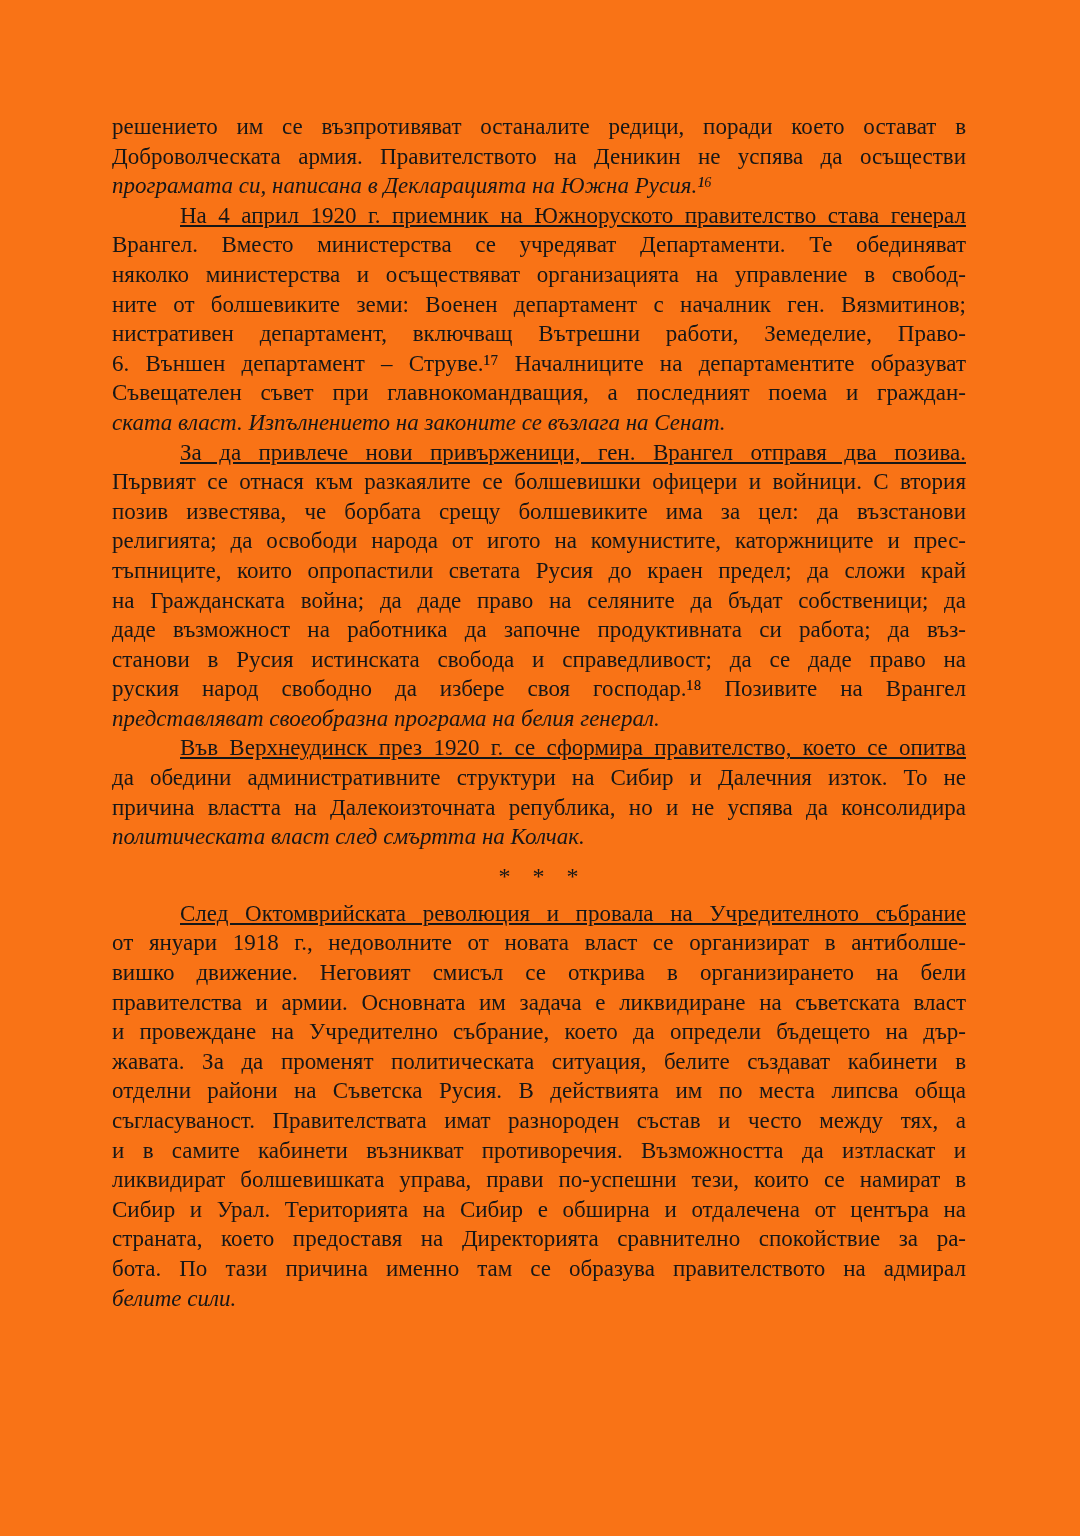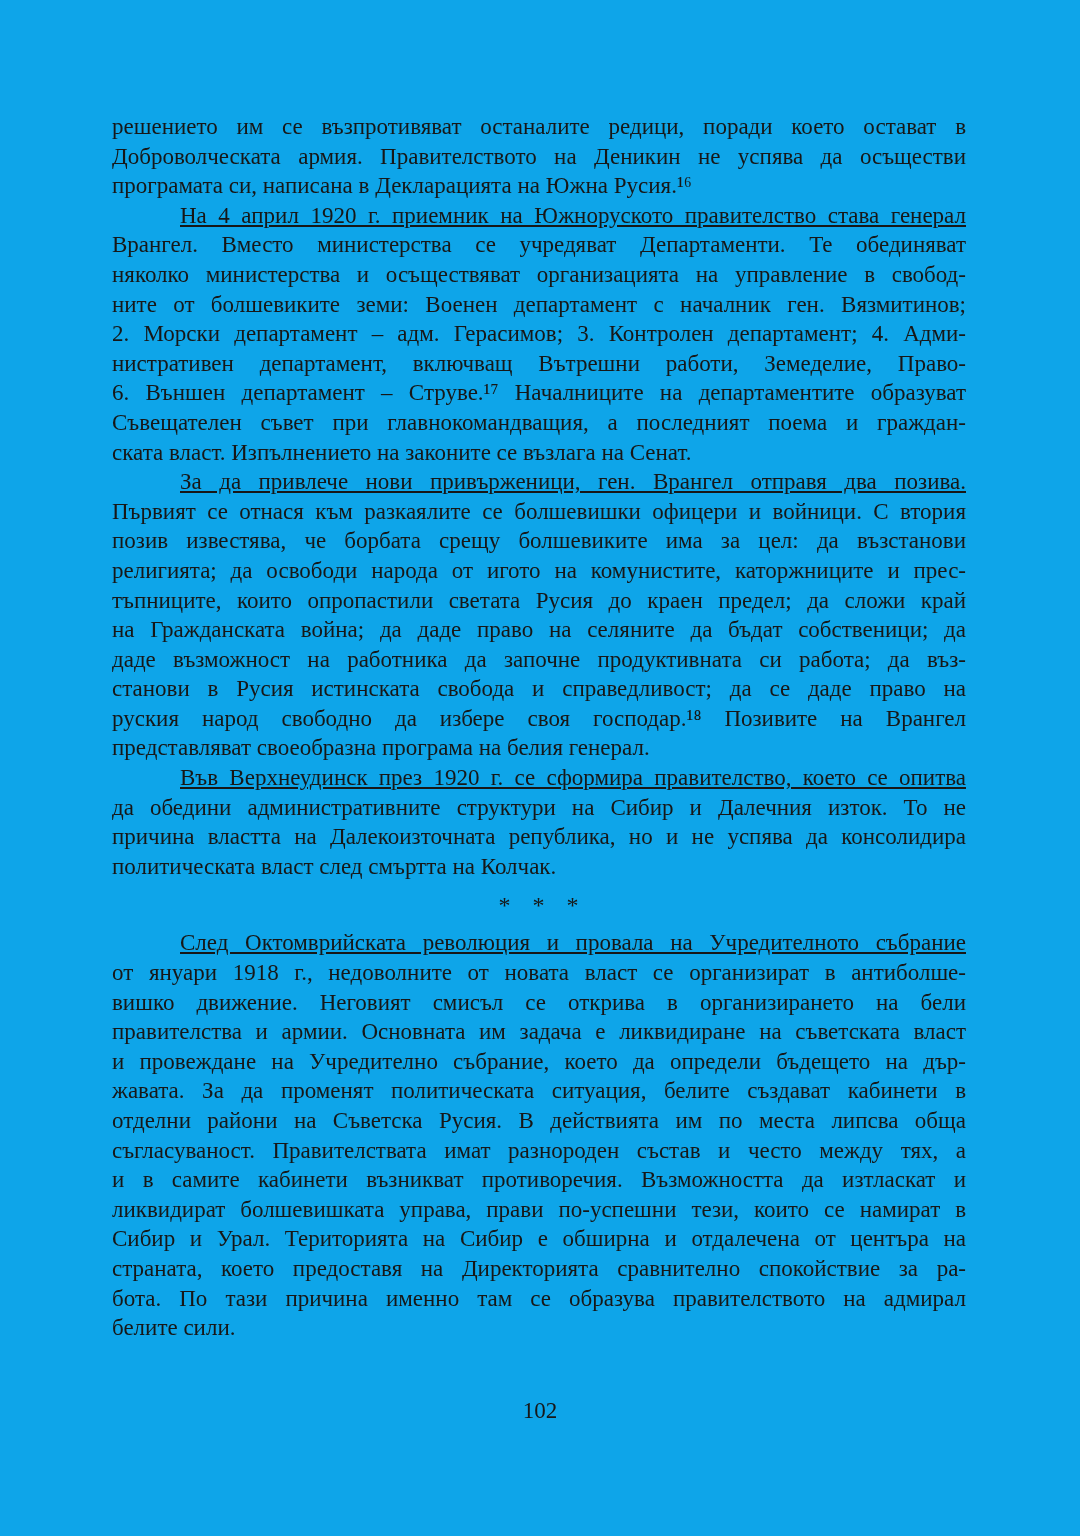--- a/index.html
+++ b/index.html
@@ -4,38 +4,38 @@
 <style>
   html, body { margin: 0; padding: 0; }
   body {
     width: 1080px; height: 1536px;
     background: #ffffff;
     font-family: "Liberation Serif", "DejaVu Serif", serif;
   }
   .page {
     position: relative;
     width: 1080px; height: 1536px;
-    background: #0ea5e9;
+    background: #f97316;
     color: #171717;
     overflow: hidden;
   }
   .text-block {
     position: absolute;
     left: 112px; top: 112px;
     width: 854px;
   }
   .paragraph { margin: 0; }
   .line {
     font-size: 23px;
     line-height: 29.6px;
     white-space: nowrap;
     text-align: justify;
     text-align-last: justify;
   }
-  .line.last { text-align-last: left; }
+  .line.last { text-align-last: left; font-style: italic; }
   .line.indent { text-indent: 68px; text-decoration: underline; }
   .separator {
     font-size: 24px;
     line-height: 30px;
     margin: 9px 0 8px 0;
     text-align: center;
     word-spacing: 14px;
     letter-spacing: 1px;
   }
   .page-number {
@@ -56,21 +56,20 @@
       <div class="paragraph">
         <div class="line">решението им се възпротивяват останалите редици, поради което остават в</div>
         <div class="line">Доброволческата армия. Правителството на Деникин не успява да осъществи</div>
         <div class="line last">програмата си, написана в Декларацията на Южна Русия.¹⁶</div>
       </div>
       <div class="paragraph">
         <div class="line indent">На 4 април 1920 г. приемник на Южноруското правителство става генерал</div>
         <div class="line">Врангел. Вместо министерства се учредяват Департаменти. Те обединяват</div>
         <div class="line">няколко министерства и осъществяват организацията на управление в свобод-</div>
         <div class="line">ните от болшевиките земи: Военен департамент с началник ген. Вязмитинов;</div>
-        <div class="line">2. Морски департамент – адм. Герасимов; 3. Контролен департамент; 4. Адми-</div>
         <div class="line">нистративен департамент, включващ Вътрешни работи, Земеделие, Право-</div>
         <div class="line">6. Външен департамент – Струве.¹⁷ Началниците на департаментите образуват</div>
         <div class="line">Съвещателен съвет при главнокомандващия, а последният поема и граждан-</div>
         <div class="line last">ската власт. Изпълнението на законите се възлага на Сенат.</div>
       </div>
       <div class="paragraph">
         <div class="line indent">За да привлече нови привърженици, ген. Врангел отправя два позива.</div>
         <div class="line">Първият се отнася към разкаялите се болшевишки офицери и войници. С втория</div>
         <div class="line">позив известява, че борбата срещу болшевиките има за цел: да възстанови</div>
         <div class="line">религията; да освободи народа от игото на комунистите, каторжниците и прес-</div>
@@ -98,14 +97,13 @@
         <div class="line">отделни райони на Съветска Русия. В действията им по места липсва обща</div>
         <div class="line">съгласуваност. Правителствата имат разнороден състав и често между тях, а</div>
         <div class="line">и в самите кабинети възникват противоречия. Възможността да изтласкат и</div>
         <div class="line">ликвидират болшевишката управа, прави по-успешни тези, които се намират в</div>
         <div class="line">Сибир и Урал. Територията на Сибир е обширна и отдалечена от центъра на</div>
         <div class="line">страната, което предоставя на Директорията сравнително спокойствие за ра-</div>
         <div class="line">бота. По тази причина именно там се образува правителството на адмирал</div>
         <div class="line last">белите сили.</div>
       </div>
     </main>
-  <footer class="page-number">102</footer>
 </div>
 
 </body></html>

